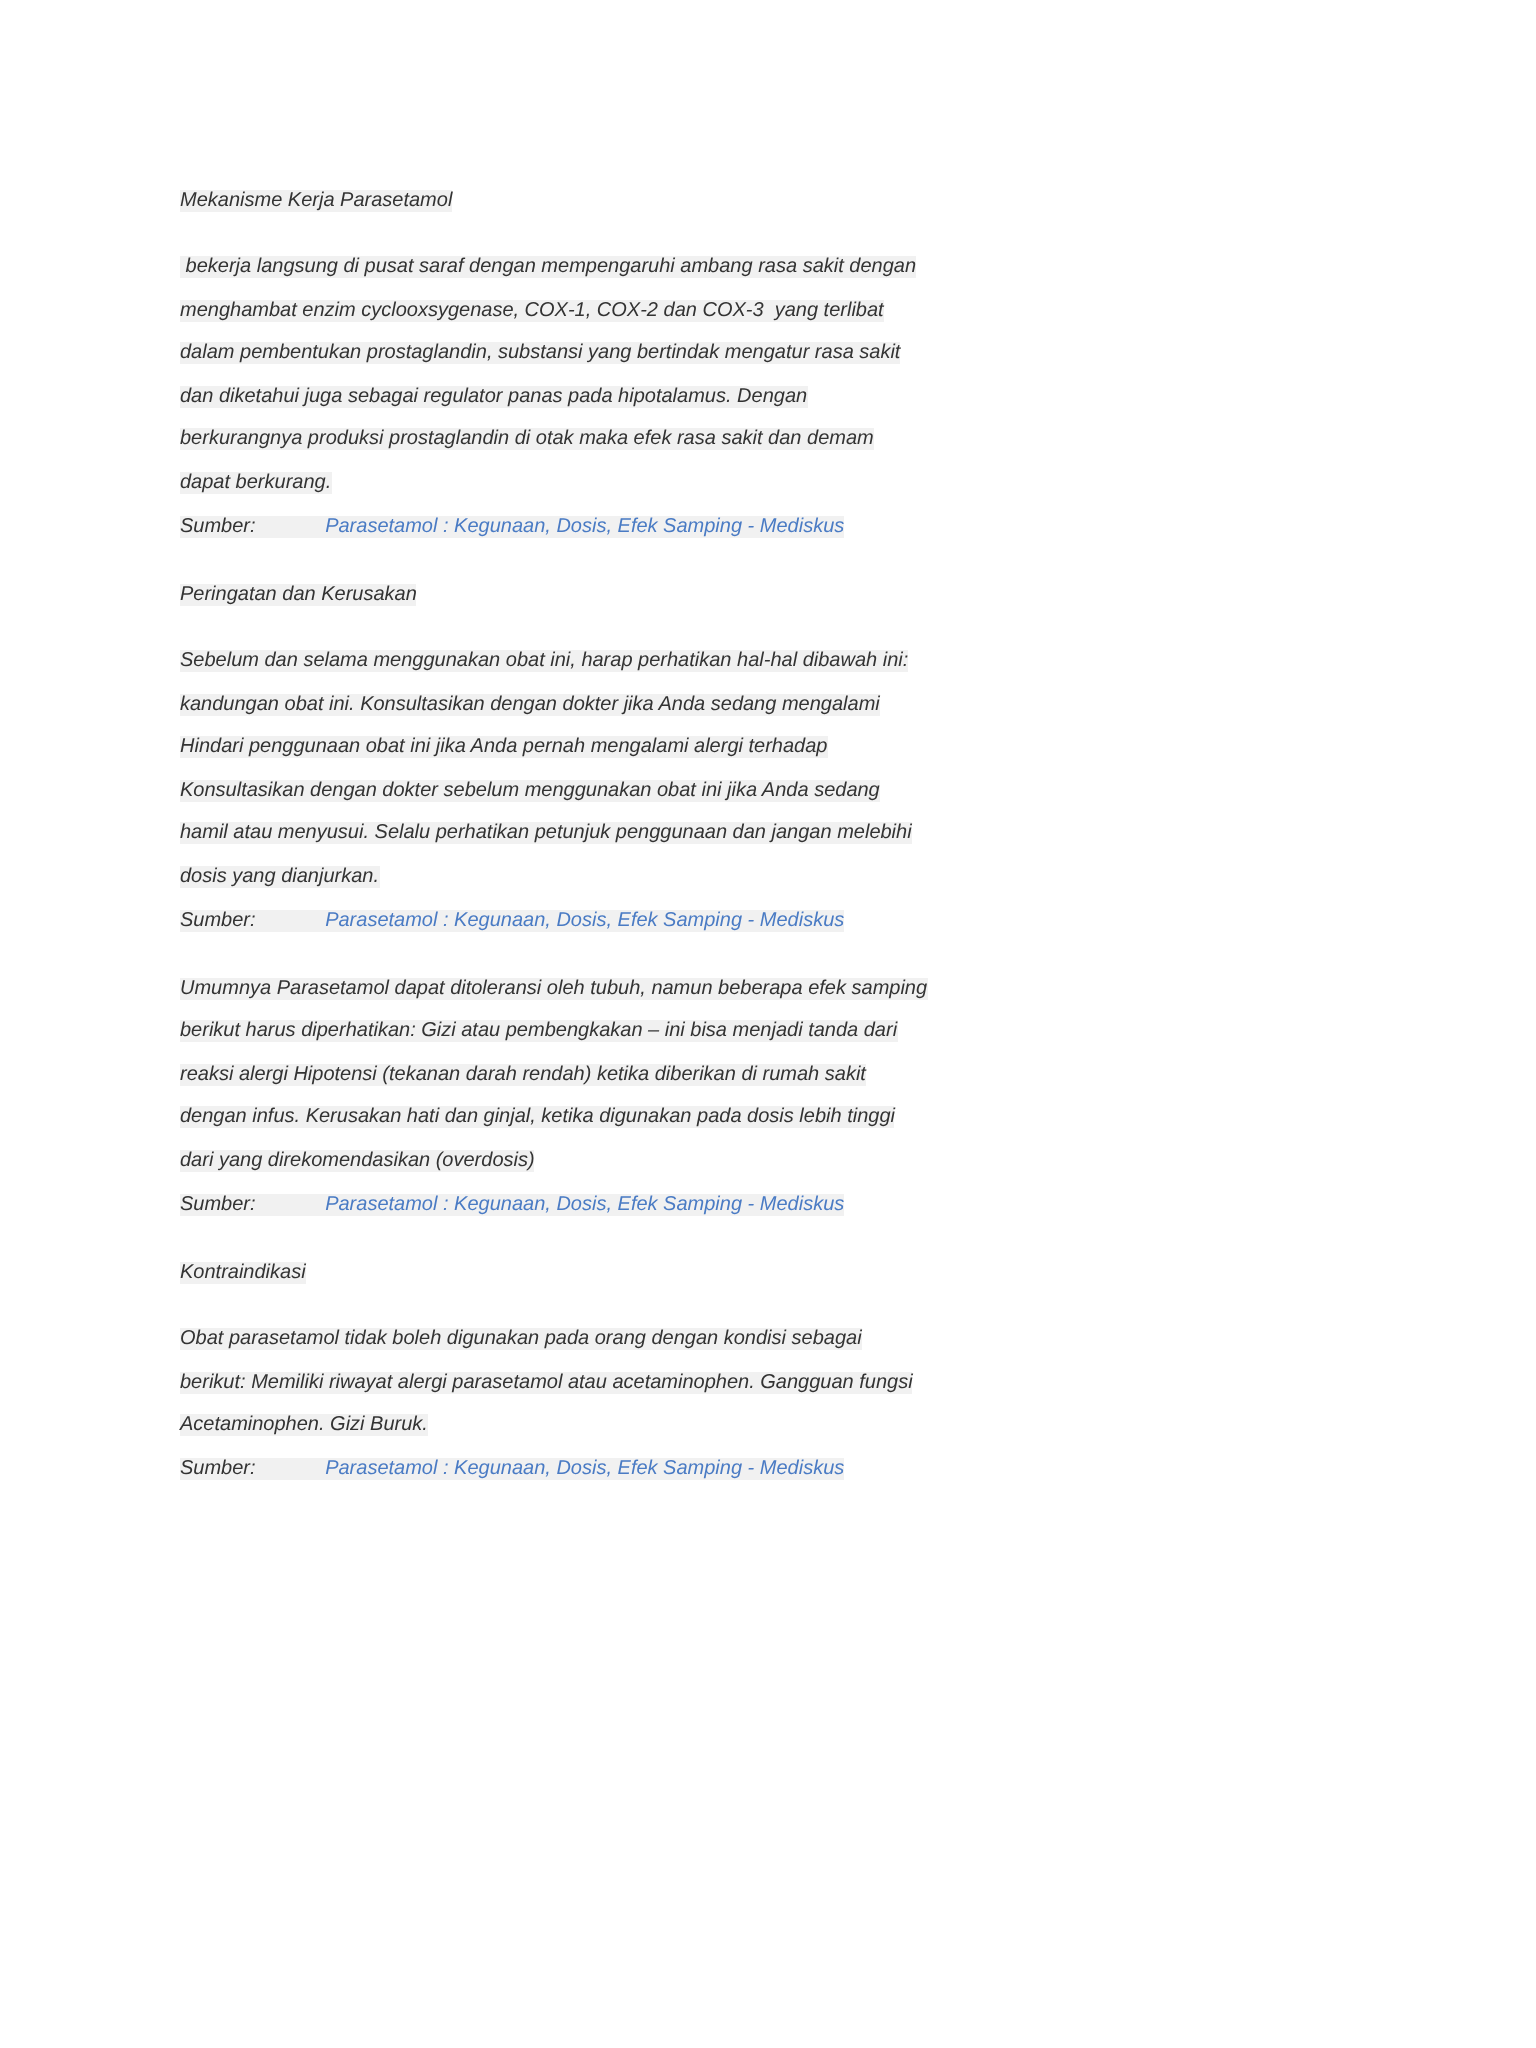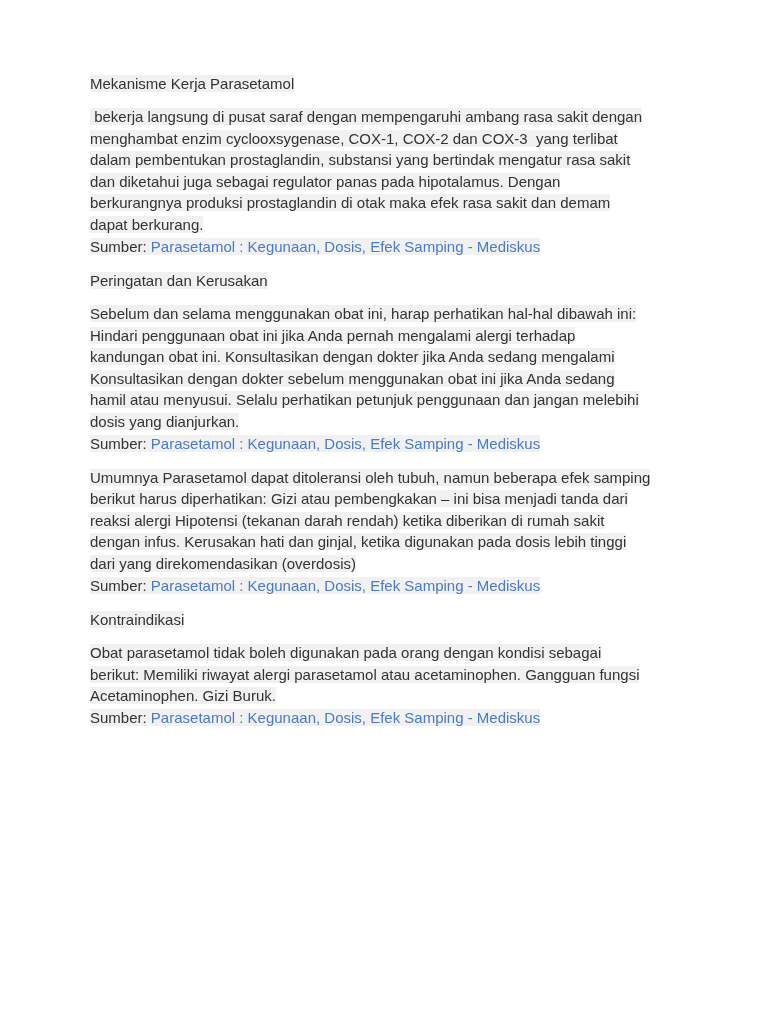--- a/index.html
+++ b/index.html
@@ -11,36 +11,38 @@
     width: 768px;
     height: 1024px;
     position: relative;
     overflow: hidden;
     font-family: "Liberation Sans", sans-serif;
     color: #333333;
   }
   .page {
     position: absolute;
     left: 90px;
-    top: 73px;
+    top: 90px;
     width: 600px;
-    font-size: 15px;
+    font-size: 10px;
     line-height: 21.6px;
+    font-style: italic;
   }
   .section { margin: 0; }
   .heading {
     margin: 0 0 11.5px 0;
   }
   .para {
     margin: 0;
   }
   .source { margin: 0 0 12.6px 0; }
   .source-link {
     color: #4a7bc4;
     text-decoration: none;
+    margin-left: 32px;
   }
   .line { display: block; white-space: pre; }
   .line > span { background: #f1f1f1; }
 </style>
 </head>
 <body>
 
 <div class="page">
 
   <div class="section">
@@ -53,22 +55,22 @@
       <div class="line"><span>berkurangnya produksi prostaglandin di otak maka efek rasa sakit dan demam</span></div>
       <div class="line"><span>dapat berkurang.</span></div>
     </div>
     <div class="source line"><span><span>Sumber: </span><a class="source-link">Parasetamol : Kegunaan, Dosis, Efek Samping - Mediskus</a></span></div>
   </div>
 
   <div class="section">
     <div class="heading line"><span>Peringatan dan Kerusakan</span></div>
     <div class="para">
       <div class="line"><span>Sebelum dan selama menggunakan obat ini, harap perhatikan hal-hal dibawah ini:</span></div>
+      <div class="line"><span>kandungan obat ini. Konsultasikan dengan dokter jika Anda sedang mengalami</span></div>
       <div class="line"><span>Hindari penggunaan obat ini jika Anda pernah mengalami alergi terhadap</span></div>
-      <div class="line"><span>kandungan obat ini. Konsultasikan dengan dokter jika Anda sedang mengalami</span></div>
       <div class="line"><span>Konsultasikan dengan dokter sebelum menggunakan obat ini jika Anda sedang</span></div>
       <div class="line"><span>hamil atau menyusui. Selalu perhatikan petunjuk penggunaan dan jangan melebihi</span></div>
       <div class="line"><span>dosis yang dianjurkan.</span></div>
     </div>
     <div class="source line"><span><span>Sumber: </span><a class="source-link">Parasetamol : Kegunaan, Dosis, Efek Samping - Mediskus</a></span></div>
   </div>
 
   <div class="section">
     <div class="para">
       <div class="line"><span>Umumnya Parasetamol dapat ditoleransi oleh tubuh, namun beberapa efek samping</span></div>

